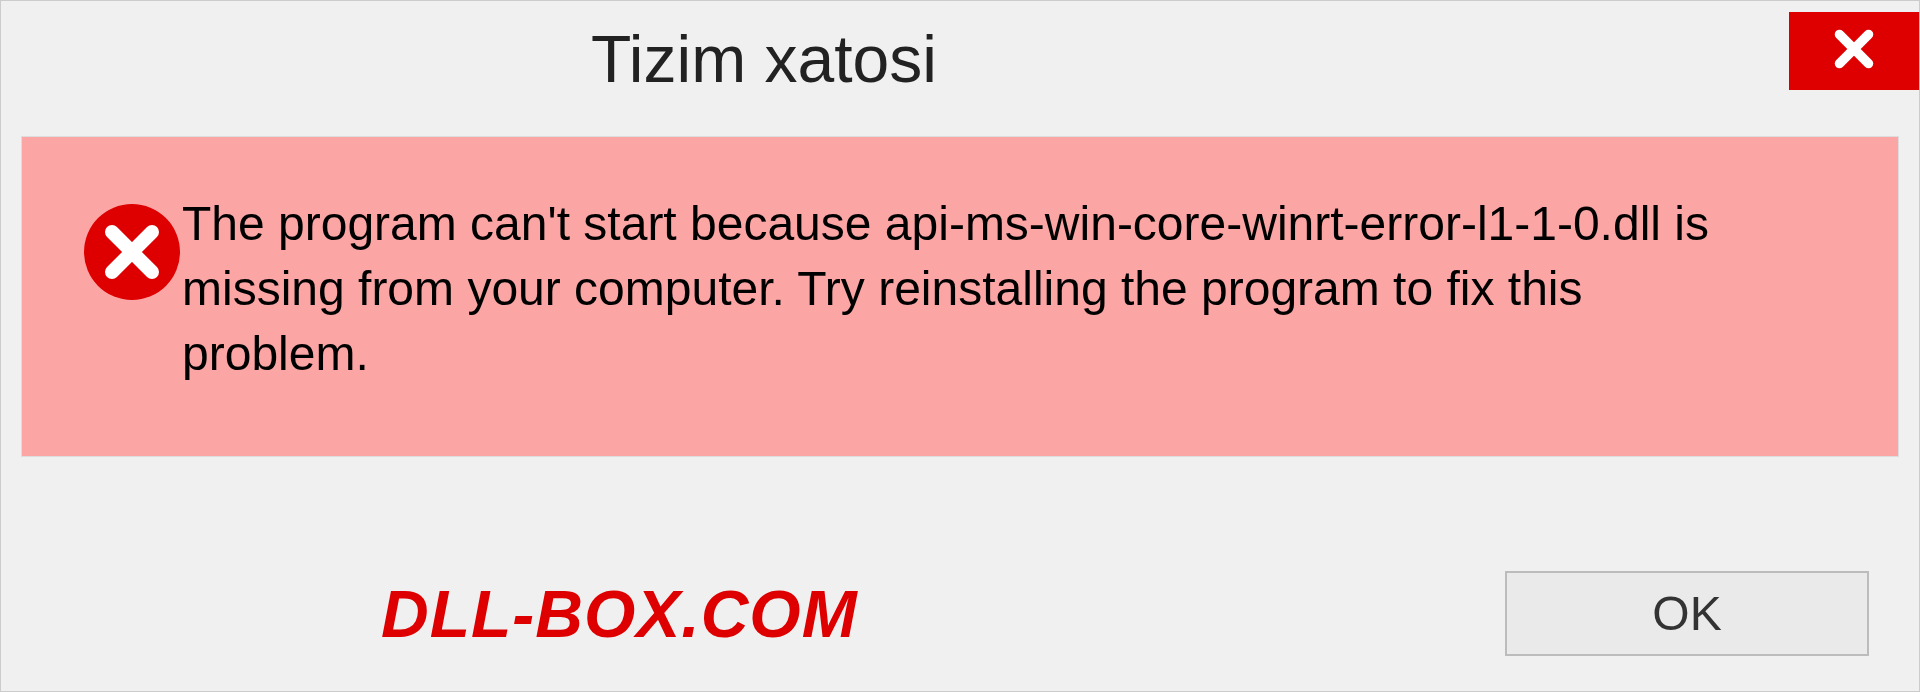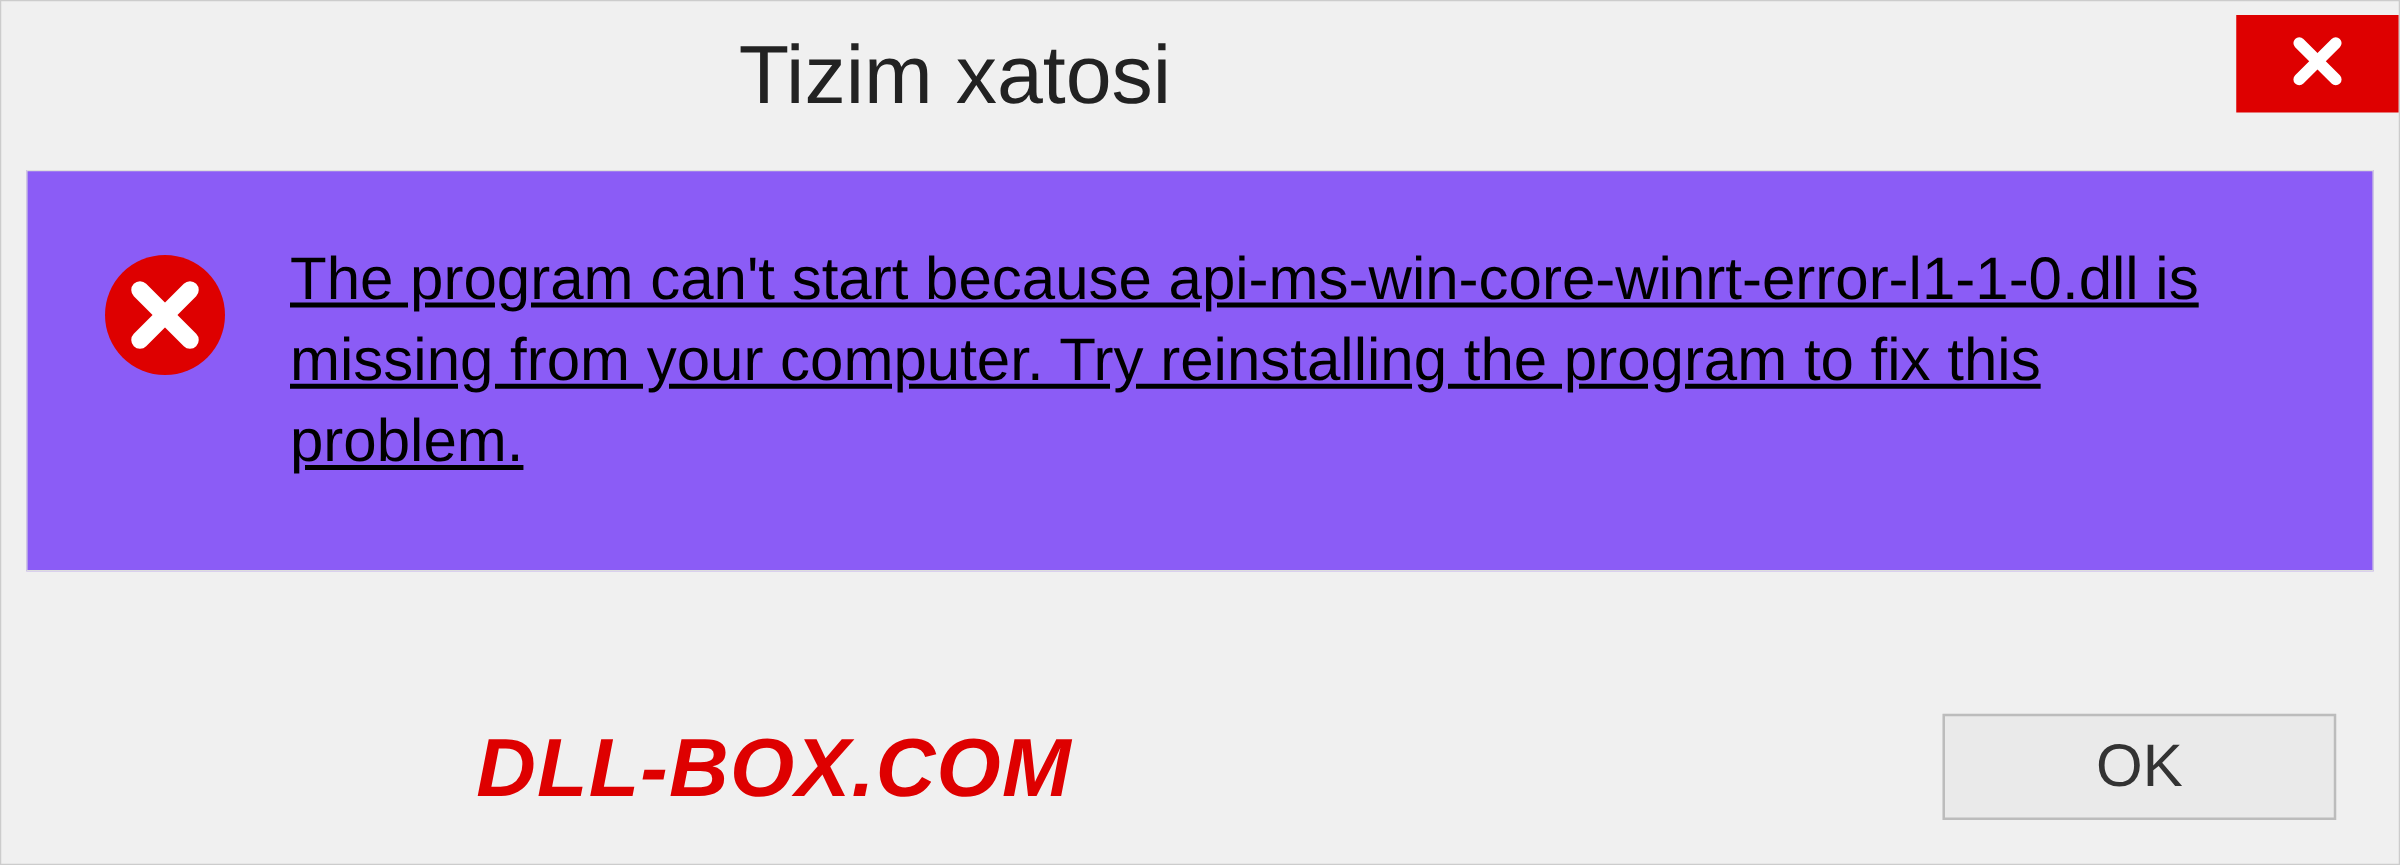--- a/index.html
+++ b/index.html
@@ -37,27 +37,25 @@
       align-items: center;
       justify-content: center;
       cursor: pointer;
     }
     .close-btn svg {
       width: 50px;
       height: 50px;
     }
     .content-frame {
       margin: 35px 20px 20px 20px;
-      background: #8b5cf6;
+      background: #fca5a5;
       border: 1px solid #ddd;
       padding: 55px 60px 70px 60px;
       display: flex;
       align-items: flex-start;
-      gap: 50px;
-      text-decoration: underline;
     }
     .error-icon-wrap {
       flex-shrink: 0;
       padding-top: 10px;
     }
     .error-icon {
       width: 100px;
       height: 100px;
     }
     .error-message {
@@ -80,21 +78,21 @@
     }
     .watermark {
       font-size: 66px;
       font-weight: 900;
       color: #de0000;
       letter-spacing: 1px;
       font-style: italic;
       padding-left: 330px;
     }
     .ok-btn {
-      width: 315px;
+      width: 364px;
       height: 85px;
       background: #eaeaea;
       border: 2px solid #bcbcbc;
       font-size: 48px;
       color: #333;
       cursor: pointer;
       display: flex;
       align-items: center;
       justify-content: center;
     }

